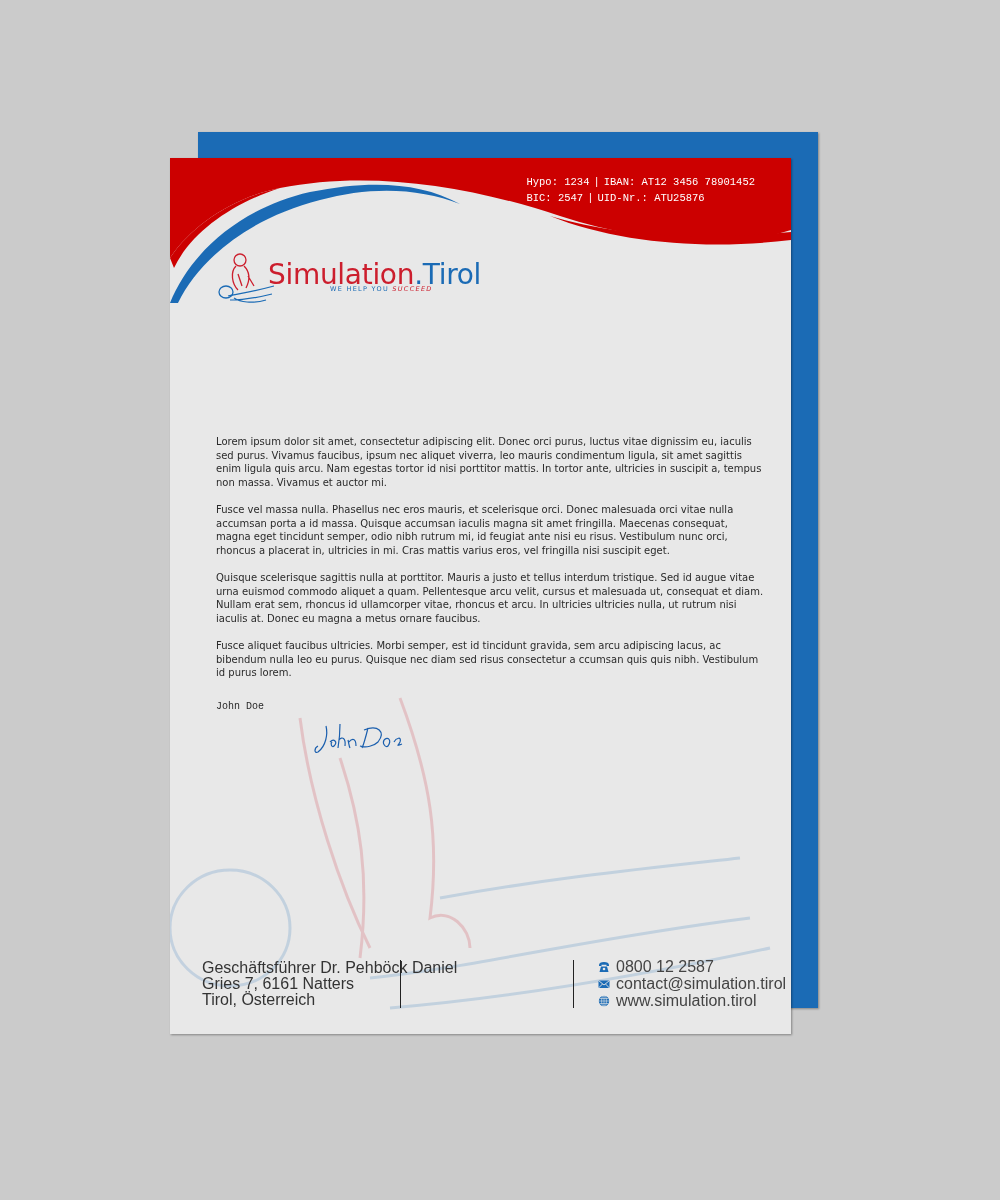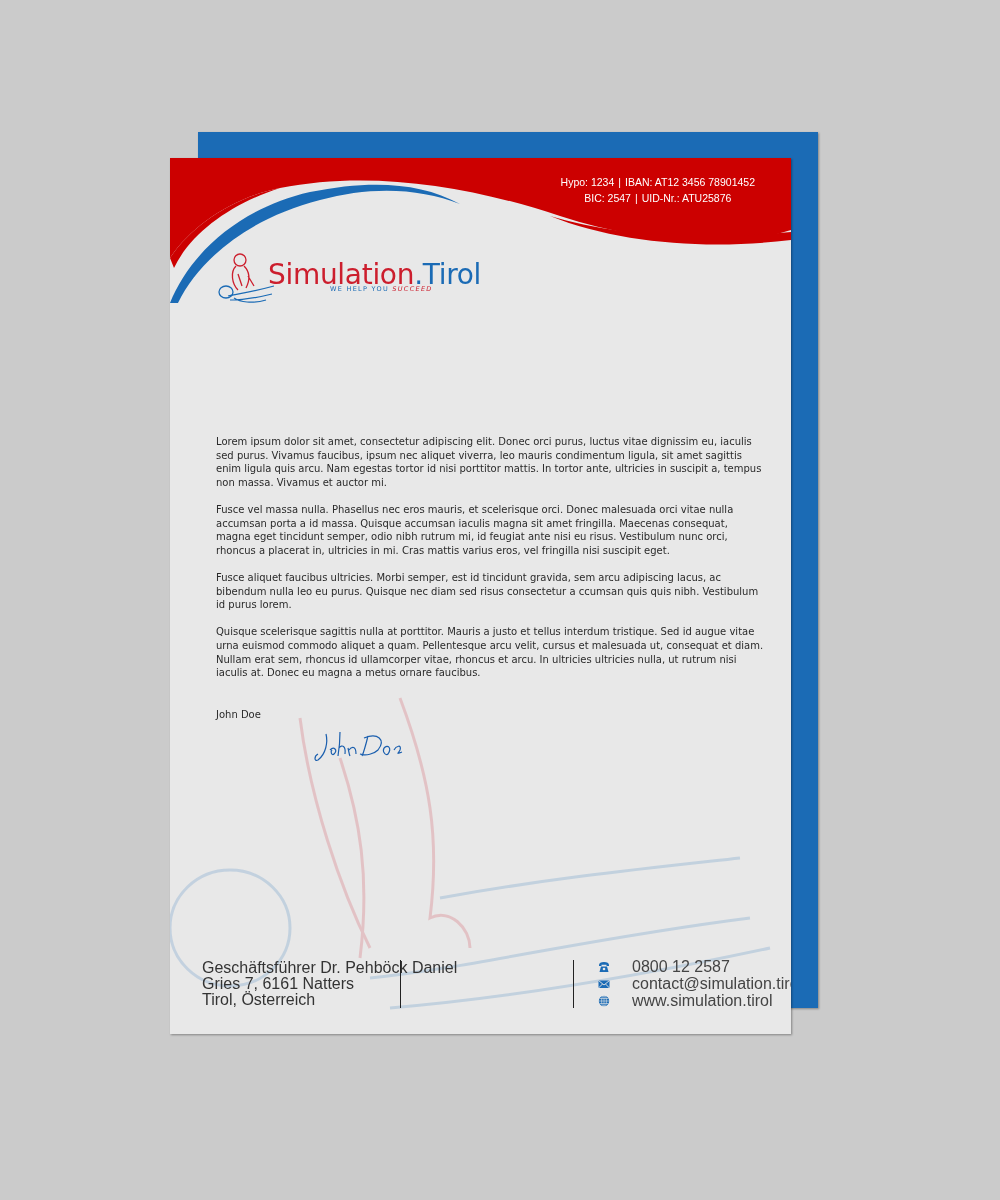--- a/index.html
+++ b/index.html
@@ -23,25 +23,25 @@
       width: 621px; height: 876px;
       background: #e8e8e8;
       box-shadow: 1px 1px 2px rgba(0,0,0,0.35);
       overflow: hidden;
     }
     .header-svg { position: absolute; left: 0; top: 0; width: 621px; height: 160px; }
     .watermark-svg { position: absolute; left: 0; top: 520px; width: 621px; height: 356px; }
     .bank-info {
       position: absolute;
       right: 36px; top: 16px;
-      text-align: center;
+      text-align: left;
       color: #ffffff;
       font-size: 11px;
       line-height: 16px;
-      font-family: Liberation Sans, sans-serif;
+      font-family: Liberation Mono, monospace;
       font-size: 10.5px;
     }
     .bank-info .sep { padding: 0 4px; }
     .logo {
       position: absolute;
       left: 46px; top: 92px;
       width: 230px; height: 60px;
     }
     .logo-name {
       position: absolute;
@@ -66,39 +66,39 @@
       left: 46px; top: 277px;
       width: 548px;
       color: #2a2a2a;
       font-family: "DejaVu Sans", sans-serif;
       font-size: 10px;
       line-height: 13.6px;
     }
     .letter p { margin: 0 0 13.6px 0; }
     .greeting { margin-bottom: 27px !important; }
     .sign-name, .sign-title { margin: 0; }
-    .signoff { margin-top: 28px; position: relative; }
+    .signoff { margin-top: 20px; position: relative; font-family: Liberation Mono, monospace; }
     .signature-svg { position: absolute; left: 96px; top: 20px; width: 96px; height: 40px; }
     .footer {
       position: absolute;
       left: 32px; top: 800px;
       width: 560px; height: 52px;
       font-family: Liberation Sans, sans-serif;
       font-size: 16px;
       line-height: 16px;
       color: #333;
     }
     .footer-col { position: absolute; top: 0; }
     .footer-col.col1 { left: 0; top: 2px; }
     .footer-col.col2 { left: 216px; top: 4px; color: #444; }
     .footer-col.col3 { left: 396px; top: 0; color: #444; }
     .vdivider { position: absolute; top: 2px; width: 1px; height: 48px; background: #222; }
     .vdivider.d1 { left: 198px; }
     .vdivider.d2 { left: 371px; }
-    .contact-row { display: flex; align-items: center; height: 17px; gap: 16px; }
+    .contact-row { display: flex; align-items: center; height: 17px; }
     .contact-icon { width: 12px; height: 12px; margin-right: 6px; display: inline-block; }
   </style>
 </head>
 <body>
 
 <div class="back-sheet"></div>
 
 <div class="front-sheet">
 
   <svg class="header-svg" viewBox="0 0 621 160" preserveAspectRatio="none">
@@ -136,22 +136,22 @@
       <ellipse cx="60" cy="250" rx="60" ry="58" stroke="#1b6bb5"></ellipse>
       <path d="M200,300 C300,290 420,260 580,240" stroke="#1b6bb5"></path>
       <path d="M220,330 C340,320 460,300 600,270" stroke="#1b6bb5"></path>
       <path d="M270,220 C380,200 480,190 570,180" stroke="#1b6bb5"></path>
     </g>
   </svg>
 
   <div class="letter">
     <p>Lorem ipsum dolor sit amet, consectetur adipiscing elit. Donec orci purus, luctus vitae dignissim eu, iaculis sed purus. Vivamus faucibus, ipsum nec aliquet viverra, leo mauris condimentum ligula, sit amet sagittis enim ligula quis arcu. Nam egestas tortor id nisi porttitor mattis. In tortor ante, ultricies in suscipit a, tempus non massa. Vivamus et auctor mi.</p>
     <p>Fusce vel massa nulla. Phasellus nec eros mauris, et scelerisque orci. Donec malesuada orci vitae nulla accumsan porta a id massa. Quisque accumsan iaculis magna sit amet fringilla. Maecenas consequat, magna eget tincidunt semper, odio nibh rutrum mi, id feugiat ante nisi eu risus. Vestibulum nunc orci, rhoncus a placerat in, ultricies in mi. Cras mattis varius eros, vel fringilla nisi suscipit eget.</p>
+    <p>Quisque scelerisque sagittis nulla at porttitor. Mauris a justo et tellus interdum tristique. Sed id augue vitae urna euismod commodo aliquet a quam. Pellentesque arcu velit, cursus et malesuada ut, consequat et diam. Nullam erat sem, rhoncus id ullamcorper vitae, rhoncus et arcu. In ultricies ultricies nulla, ut rutrum nisi iaculis at. Donec eu magna a metus ornare faucibus.</p>
     <p>Fusce aliquet faucibus ultricies. Morbi semper, est id tincidunt gravida, sem arcu adipiscing lacus, ac bibendum nulla leo eu purus. Quisque nec diam sed risus consectetur a ccumsan quis quis nibh. Vestibulum id purus lorem.</p>
-    <p>Quisque scelerisque sagittis nulla at porttitor. Mauris a justo et tellus interdum tristique. Sed id augue vitae urna euismod commodo aliquet a quam. Pellentesque arcu velit, cursus et malesuada ut, consequat et diam. Nullam erat sem, rhoncus id ullamcorper vitae, rhoncus et arcu. In ultricies ultricies nulla, ut rutrum nisi iaculis at. Donec eu magna a metus ornare faucibus.</p>
     <div class="signoff">
       <p class="sign-name">John Doe</p>
       <svg class="signature-svg" viewBox="0 0 96 40">
         <path d="M14,6 C16,14 14,26 6,32 C2,34 2,28 6,26 M18,22 C22,18 26,22 22,26 C20,28 18,24 20,22 M28,4 C28,14 27,22 26,28 M27,20 C30,16 34,18 33,26 M36,20 C37,24 37,26 38,28 M37,22 C40,18 44,18 44,26" fill="none" stroke="#1b5fae" stroke-width="1.2"></path>
         <path d="M56,8 C54,16 52,24 50,28 M52,10 C66,4 74,12 66,22 C62,26 54,28 48,26 M72,20 C76,16 80,20 76,26 C74,28 70,24 72,20 M82,22 C84,18 90,16 88,22 C86,26 84,26 90,24" fill="none" stroke="#1b5fae" stroke-width="1.2"></path>
       </svg>
     </div>
   </div>
 
   <div class="footer">

